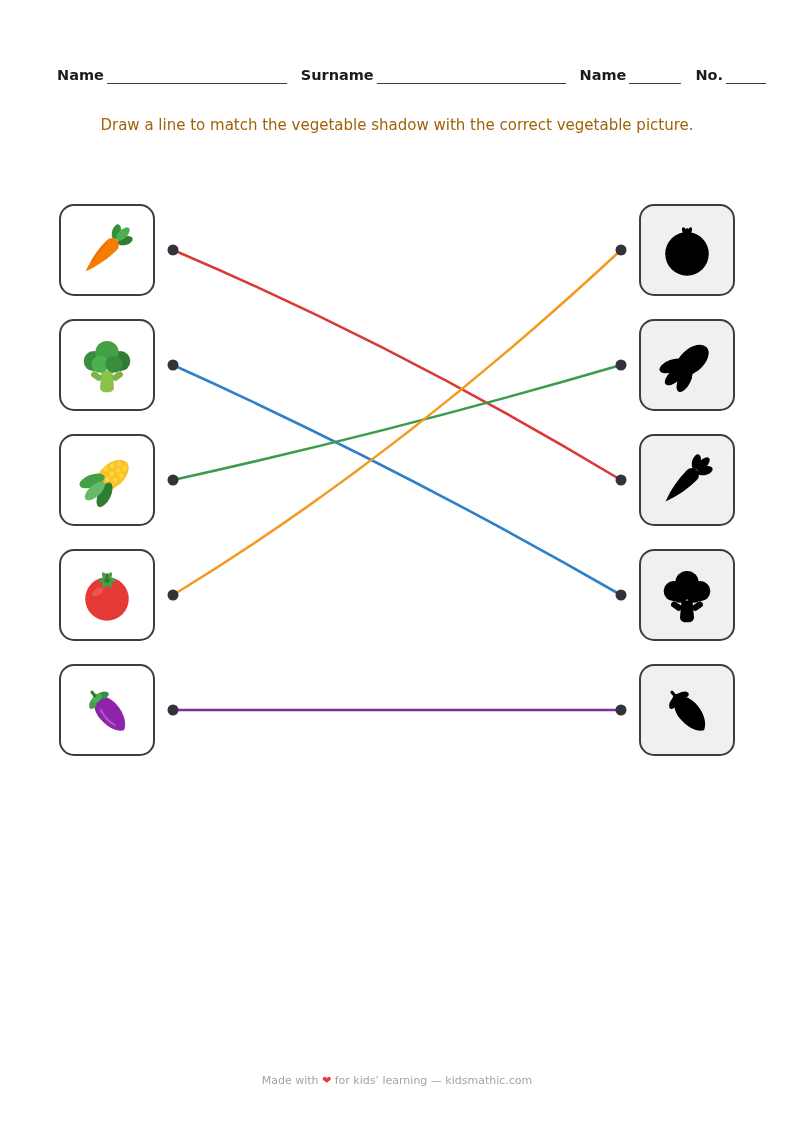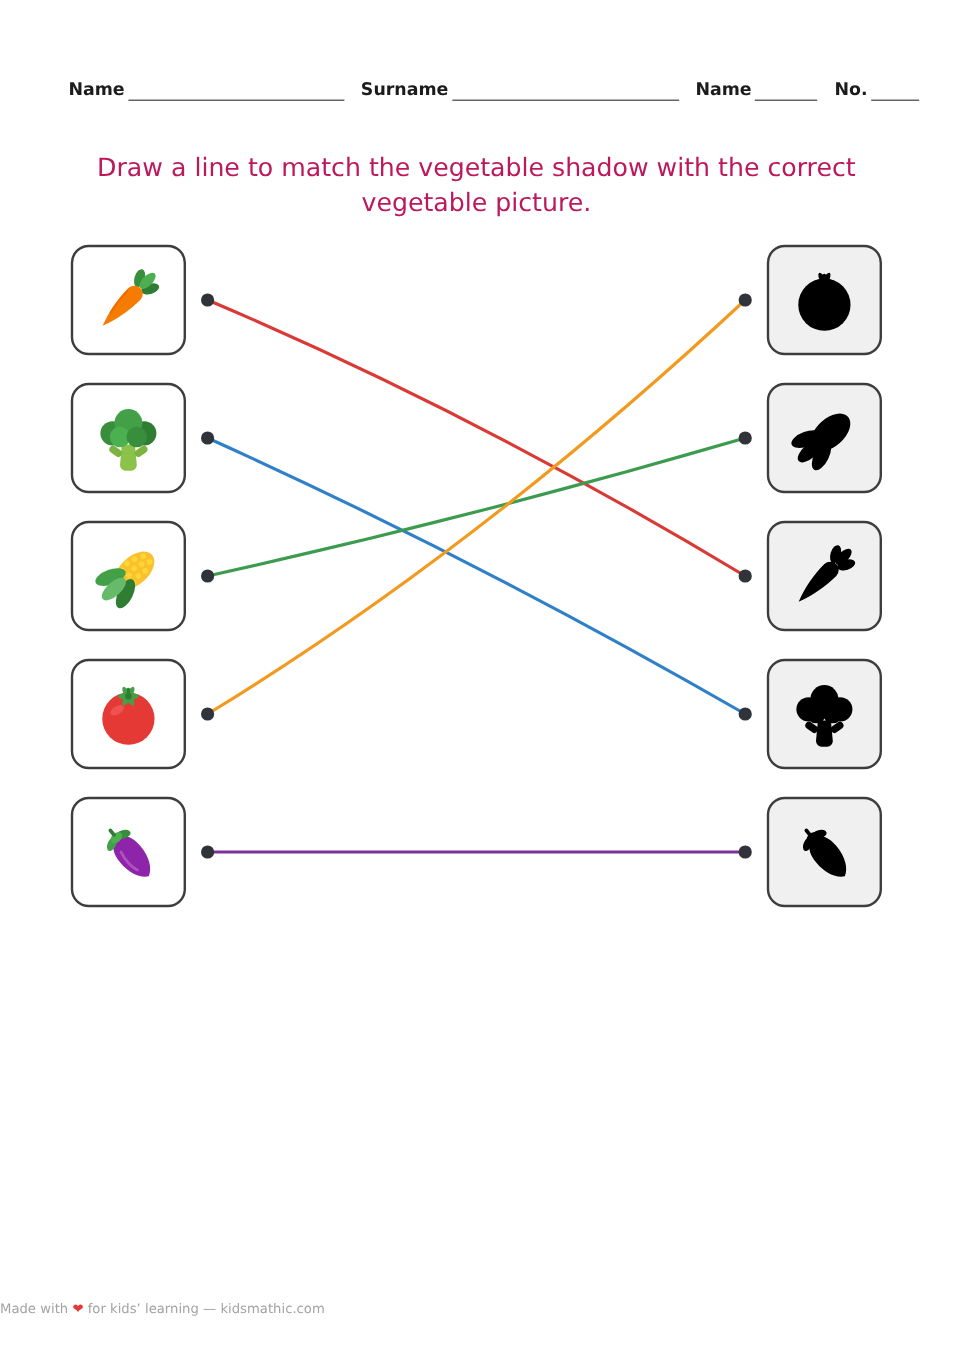--- a/index.html
+++ b/index.html
@@ -8,34 +8,34 @@
 
   
   .header-row{position:absolute;top:66px;left:57px;right:28px;display:flex;align-items:flex-end;
     font-size:14.5px;font-weight:600;color:#1c1c1c;}
   .header-row .lbl{padding-right:3px;line-height:18px;}
   .rule{border-bottom:1.6px solid #3f3f3f;height:16px;margin-right:14px;}
   .rule.f1{flex:1.0;} .rule.f2{flex:1.05;} .rule.w52{width:52px;} .rule.w40{width:40px;margin-right:0;}
 
   
   .title{position:absolute;top:111px;left:0;right:0;text-align:center;}
-  .title p{margin:15px auto;max-width:656px;font-size:21px;line-height:29px;color:#be185d;font-weight:500;}
+  .title p{margin:0 auto;max-width:656px;font-size:15px;line-height:29px;color:#a16207;font-weight:500;}
 
   
   .card{position:absolute;width:96px;height:92px;border:2px solid #3d3d3d;border-radius:15px;
     background:#ffffff;display:flex;align-items:center;justify-content:center;box-sizing:border-box;}
   .card.left{left:59px;}
   .card.right{left:639px;background:#f0f0f0;}
   svg.veg{width:70px;height:70px;display:block;}
   .card.shadow svg.veg{filter:brightness(0);}
 
   .lines{position:absolute;top:0;left:0;pointer-events:none;}
 
   
-  .footer{position:absolute;left:0;right:0;bottom:26px;text-align:left;
+  .footer{position:absolute;left:0;right:0;bottom:36px;text-align:center;
     font-size:11px;color:#a3a3a3;}
   .footer .heart{font-size:11px;}
   .defs-holder{position:absolute;width:0;height:0;overflow:hidden;}
 </style>
 </head>
 <body>
 
 <svg class="defs-holder" aria-hidden="true">
   <defs>
     <symbol id="veg-carrot" viewBox="0 0 90 90">

